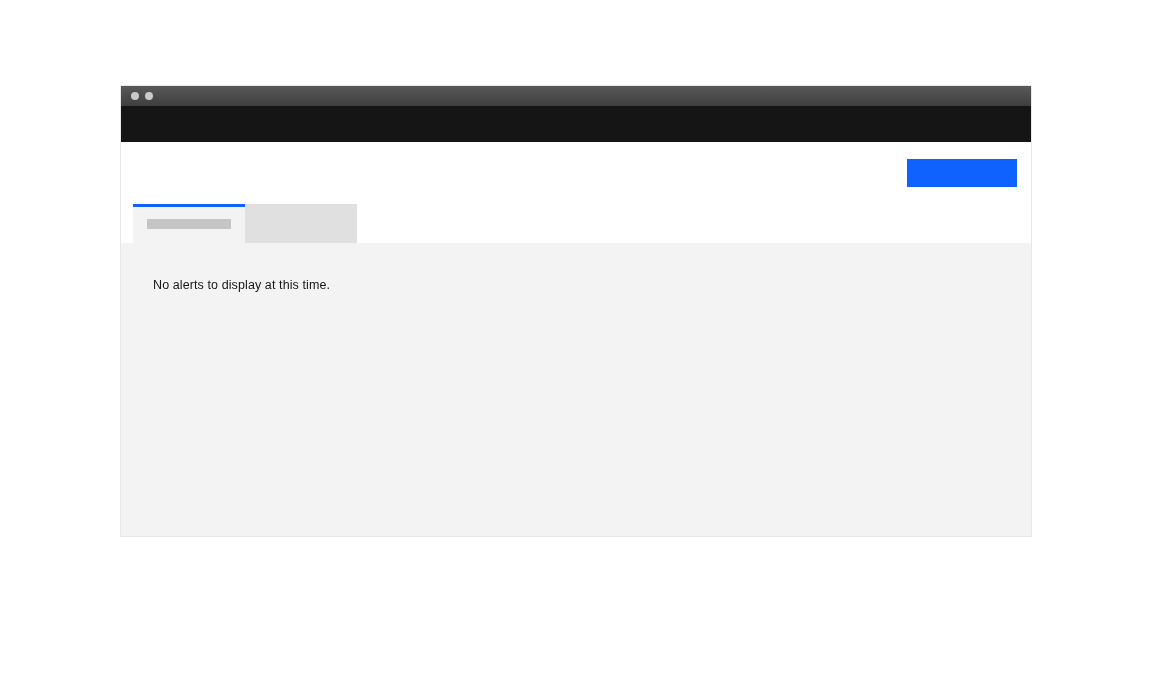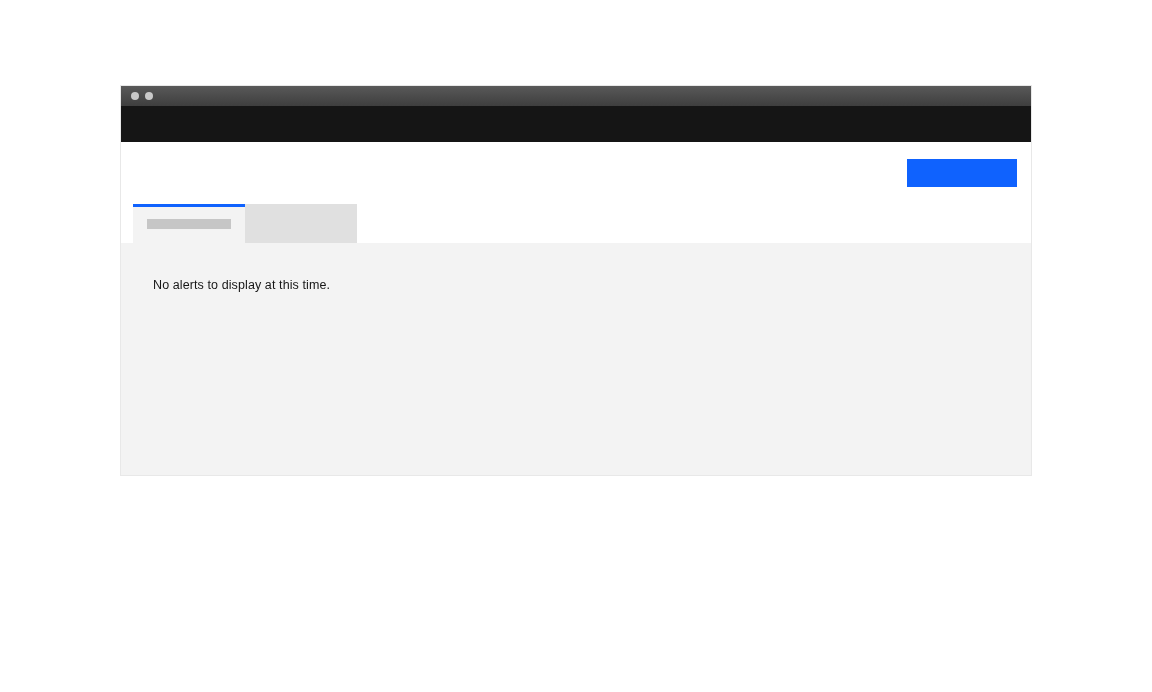--- a/index.html
+++ b/index.html
@@ -12,21 +12,21 @@
       background: #ffffff;
       width: 1152px;
       height: 692px;
       position: relative;
     }
     .window {
       position: absolute;
       left: 120px;
       top: 85px;
       width: 912px;
-      height: 391px;
+      height: 452px;
       background: #ffffff;
       border: 1px solid #e8e8e8;
       display: flex;
       flex-direction: column;
       overflow: hidden;
     }
     .titlebar {
       height: 20px;
       background: linear-gradient(to bottom, #595959, #3e3e3e);
       display: flex;

